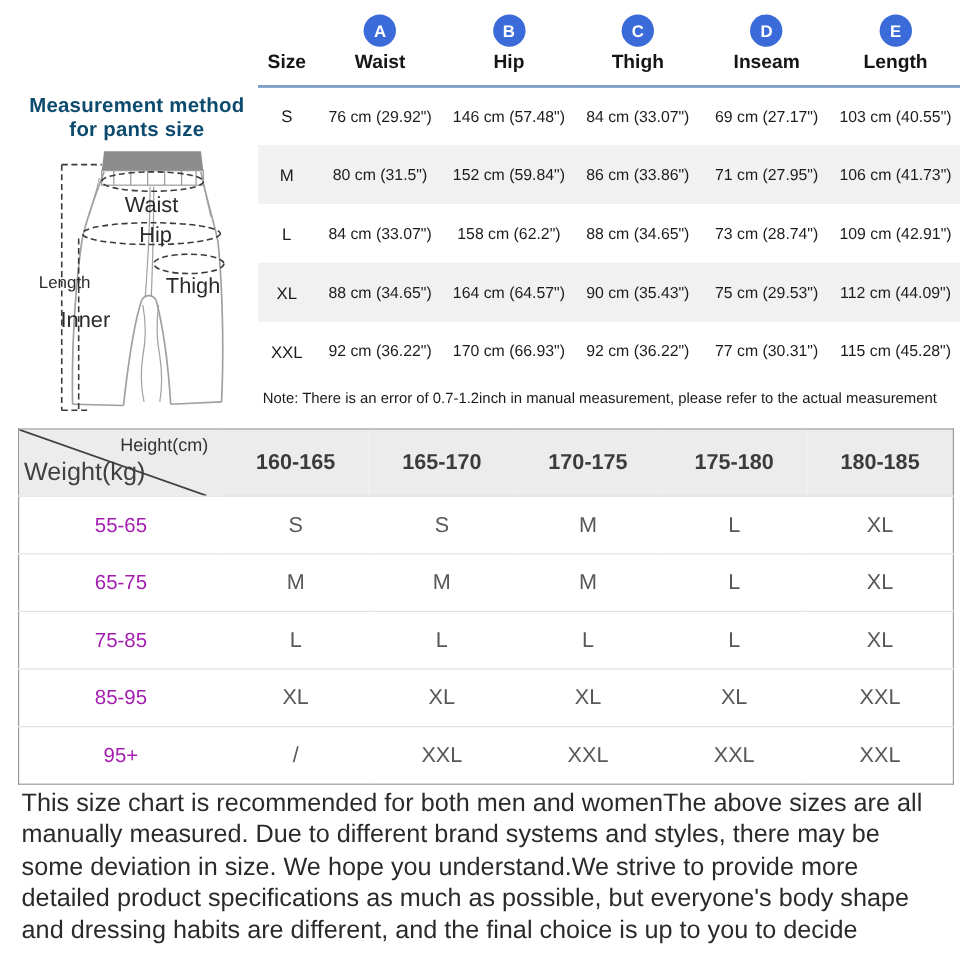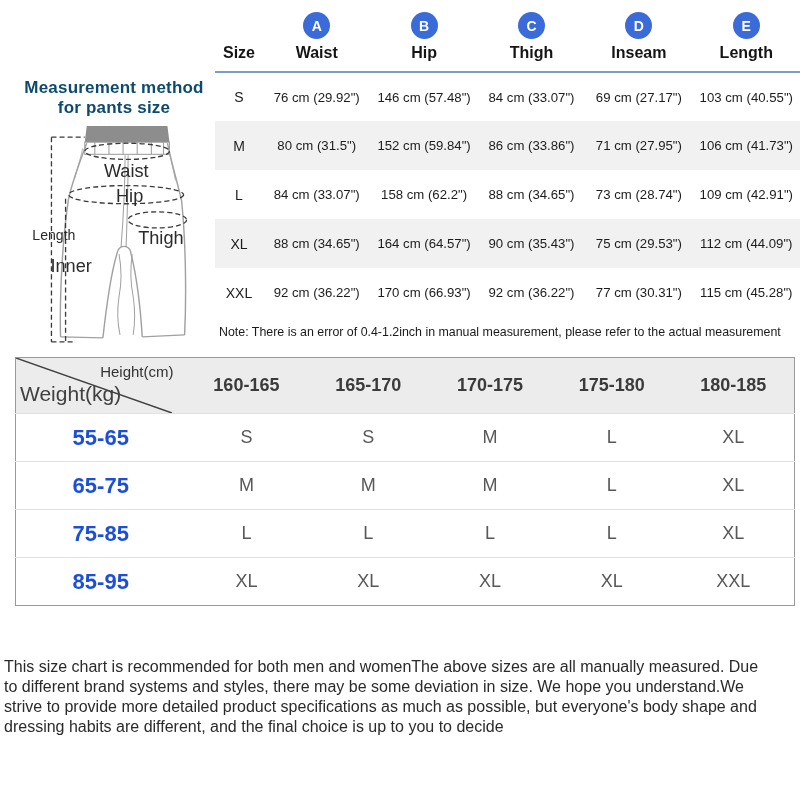--- a/index.html
+++ b/index.html
@@ -42,27 +42,27 @@
     position: absolute; left: 15px; top: 357px; width: 780px;
     border-collapse: collapse; table-layout: fixed; border: 1px solid #9a9a9a;
   }
   table.fit-table col.c-corner { width: 170px; }
   table.fit-table thead th { background: #ececec; height: 56px; font-size: 18px; font-weight: bold; color: #3b3b3b; }
   th.corner-cell { position: relative; background: #ececec; margin-left: 28px; }
   th.corner-cell svg { position: absolute; inset: 0; width: 100%; height: 100%; }
   .corner-height { position: absolute; top: 5px; right: 12px; font-size: 15px; font-weight: normal; color: #333; }
   .corner-weight { position: absolute; bottom: 7px; left: 4px; font-size: 21px; font-weight: normal; color: #404040; }
   table.fit-table tbody tr { border-top: 1px solid #e2e2e2; }
-  table.fit-table tbody th { height: 48px; font-size: 22px; font-weight: bold; color: #1d4ed8; }
+  table.fit-table tbody th { height: 48px; font-size: 17px; font-weight: normal; color: #a21caf; }
   table.fit-table tbody td { height: 48px; text-align: center; font-size: 18px; color: #585858; }
 
   
   .footer-note {
-    position: absolute; left: 4px; top: 657px; width: 762px;
-    font-size: 16px; line-height: 1.26; color: #2a2a2a;
+    position: absolute; left: 18px; top: 657px; width: 762px;
+    font-size: 21px; line-height: 1.26; color: #2a2a2a;
   }
 </style>
 </head>
 <body>
 
 <div class="page">
 
   <div class="method-title">
     <span>Measurement method</span><br>
     <span>for pants size</span>
@@ -187,21 +187,21 @@
         <tr>
           <td class="size-cell">XXL</td>
           <td>92 cm (36.22")</td>
           <td>170 cm (66.93")</td>
           <td>92 cm (36.22")</td>
           <td>77 cm (30.31")</td>
           <td>115 cm (45.28")</td>
         </tr>
       </tbody>
     </table>
-    <p class="measure-note">Note: There is an error of 0.4-1.2inch in manual measurement, please refer to the actual measurement</p>
+    <p class="measure-note">Note: There is an error of 0.7-1.2inch in manual measurement, please refer to the actual measurement</p>
   </div>
 
   <table class="fit-table">
     <colgroup>
         <col class="c-corner">
         <col>
         <col>
         <col>
         <col>
         <col>
@@ -248,18 +248,26 @@
         <td>XL</td>
       </tr>
       <tr>
         <th>85-95</th>
         <td>XL</td>
         <td>XL</td>
         <td>XL</td>
         <td>XL</td>
         <td>XXL</td>
       </tr>
+      <tr>
+        <th>95+</th>
+        <td>/</td>
+        <td>XXL</td>
+        <td>XXL</td>
+        <td>XXL</td>
+        <td>XXL</td>
+      </tr>
     </tbody>
   </table>
 
   <p class="footer-note">This size chart is recommended for both men and womenThe above sizes are all manually measured. Due to different brand systems and styles, there may be some deviation in size. We hope you understand.We strive to provide more detailed product specifications as much as possible, but everyone's body shape and dressing habits are different, and the final choice is up to you to decide</p>
 
 </div>
 
 </body></html>

